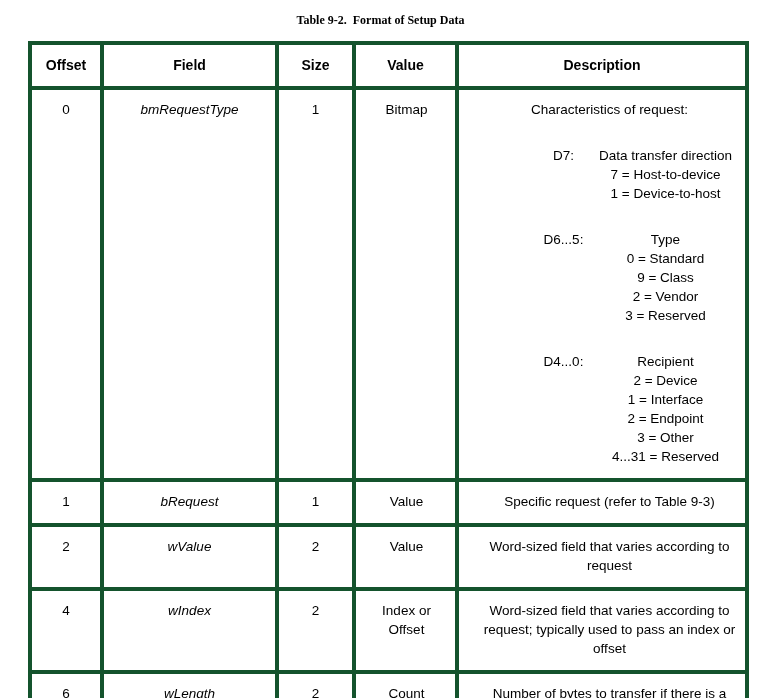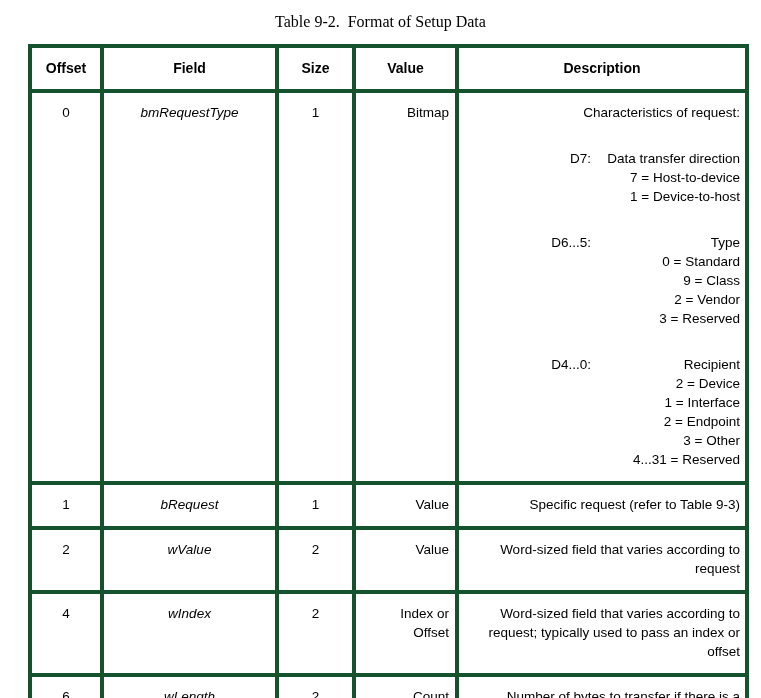--- a/index.html
+++ b/index.html
@@ -12,22 +12,22 @@
   .page {
     width: 761px;
     height: 698px;
     background: #ffffff;
     overflow: hidden;
   }
   .doc-title {
     margin-top: 13px;
     text-align: center;
     font-family: "Liberation Serif", serif;
-    font-weight: normal;
-    font-size: 16px;
+    font-weight: bold;
+    font-size: 12px;
     white-space: pre;
     color: #000000;
   }
   table.setup-table {
     margin: 13px 0 0 28px;
     width: 717px;
     table-layout: fixed;
     border-collapse: collapse;
     border: 3px solid #000000;
   }
@@ -53,25 +53,25 @@
   td.col-offset, td.col-size {
     text-align: center;
     padding: 10px 4px 12px;
   }
   td.col-field {
     text-align: center;
     font-style: italic;
     padding: 10px 0 12px;
   }
   td.col-value {
-    text-align: right;
+    text-align: center;
     padding: 10px 6px 12px 8px;
   }
   td.col-description {
-    text-align: right;
+    text-align: center;
     padding: 10px 5px 12px 20px;
   }
   .bit-group {
     display: flex;
     margin: 27px 0 0 57px;
   }
   .bit-label {
     width: 55px;
     flex: none;
   }

